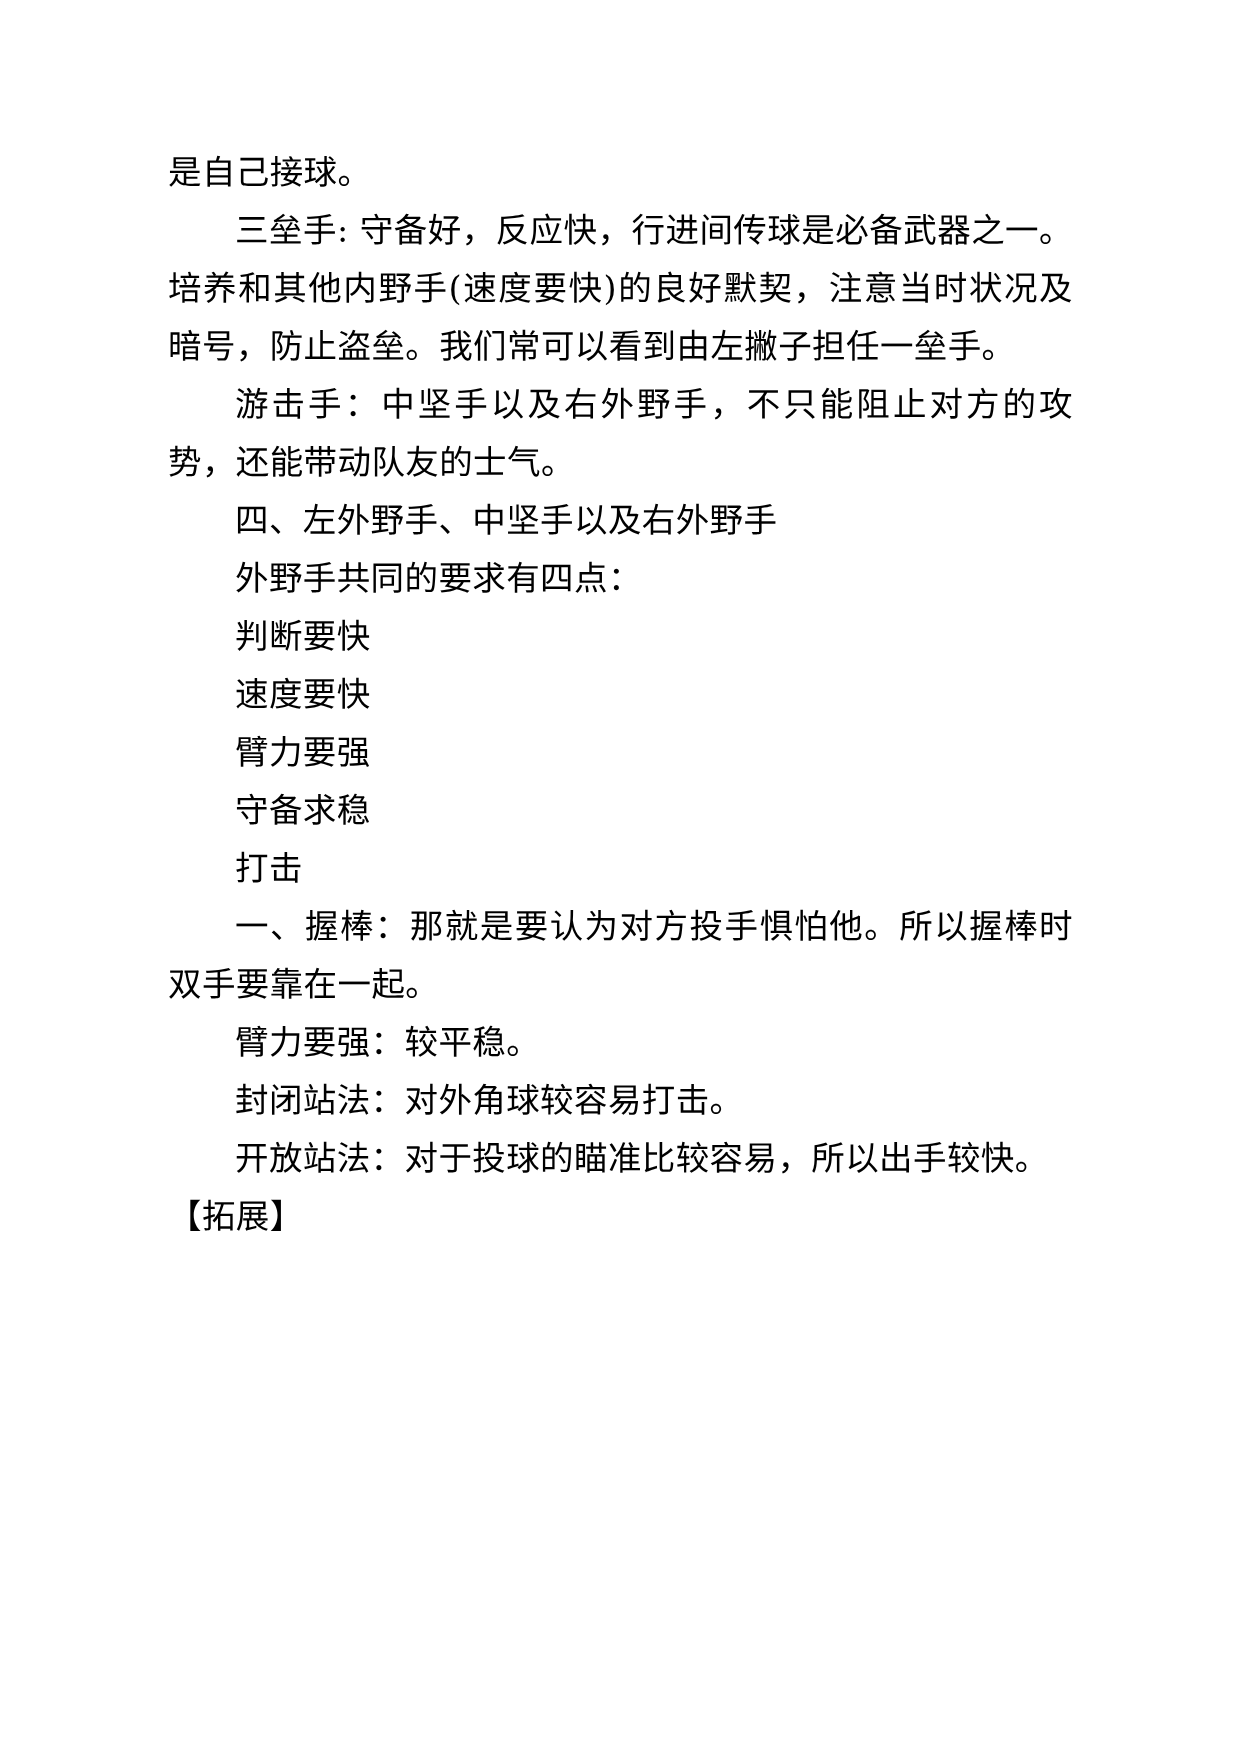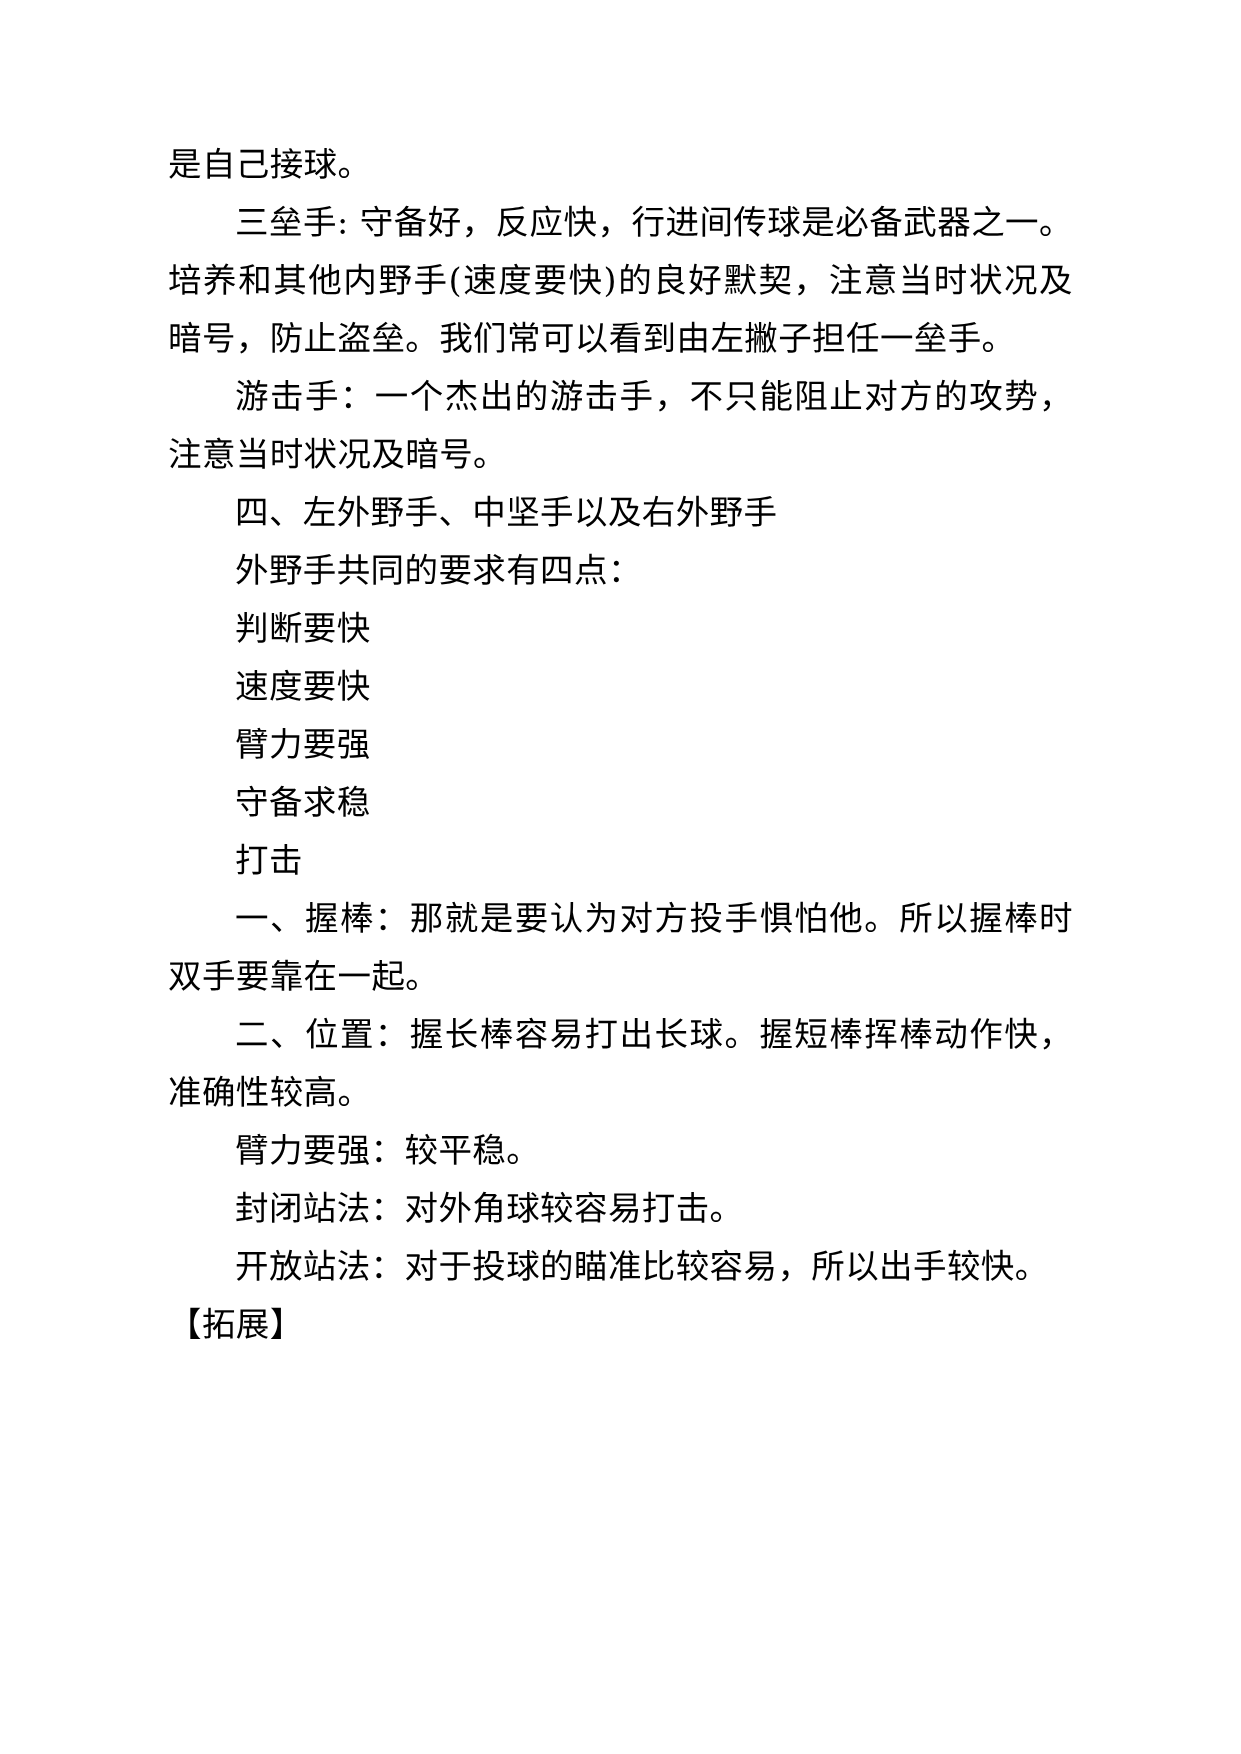--- a/index.html
+++ b/index.html
@@ -13,21 +13,21 @@
     width: 1241px;
     height: 1754px;
     background: #ffffff;
     margin: 0 auto;
     overflow: hidden;
     box-sizing: border-box;
   }
   .content {
     position: absolute;
     left: 168px;
-    top: 136px;
+    top: 144px;
     width: 905px;
   }
   .para {
     font-family: "DejaVu Serif", "Liberation Serif", serif;
     font-size: 33.5px;
     line-height: 58px;
     color: #000000;
     margin: 0;
     text-align: justify;
     text-justify: inter-ideograph;
@@ -45,29 +45,28 @@
   }
 </style>
 </head>
 <body>
 
 <div class="page">
   <div class="content">
 
     <p class="para noindent">是自己接球。</p>
     <p class="para indent">三垒手: 守备好，反应快，行进间传球是必备武器之一。培养和其他内野手(速度要快)的良好默契，注意当时状况及暗号，防止盗垒。我们常可以看到由左撇子担任一垒手。</p>
-    <p class="para indent">游击手：一个杰出的游击手，不只能阻止对方的攻势，注意当时状况及暗号。</p>
+    <p class="para indent">游击手：中坚手以及右外野手，不只能阻止对方的攻势，还能带动队友的士气。</p>
     <p class="para indent">四、左外野手、中坚手以及右外野手</p>
     <p class="para indent">外野手共同的要求有四点：</p>
     <p class="para indent">判断要快</p>
     <p class="para indent">速度要快</p>
     <p class="para indent">臂力要强</p>
     <p class="para indent">守备求稳</p>
     <p class="para indent">打击</p>
     <p class="para indent">一、握棒：那就是要认为对方投手惧怕他。所以握棒时双手要靠在一起。</p>
-    <p class="para indent">二、位置：握长棒容易打出长球。握短棒挥棒动作快，准确性较高。</p>
     <p class="para indent">臂力要强：较平稳。</p>
     <p class="para indent">封闭站法：对外角球较容易打击。</p>
     <p class="para indent">开放站法：对于投球的瞄准比较容易，所以出手较快。</p>
     <p class="para noindent bold">【拓展】</p>
 
   </div>
 </div>
 
 </body></html>

